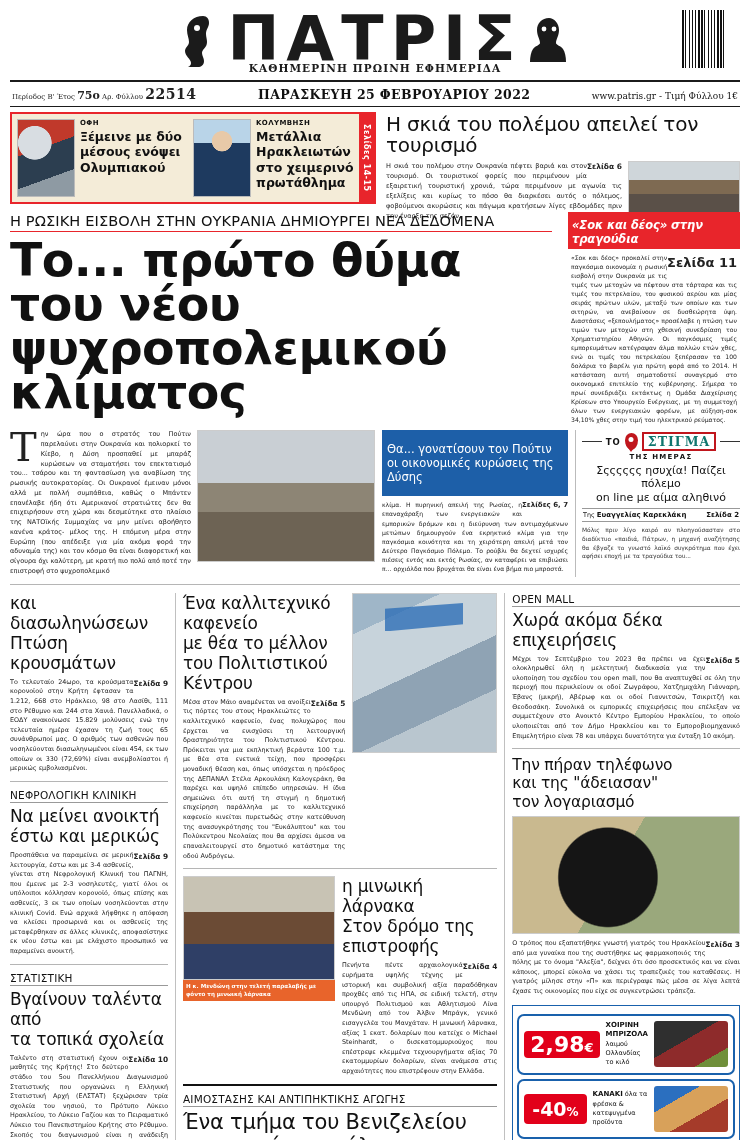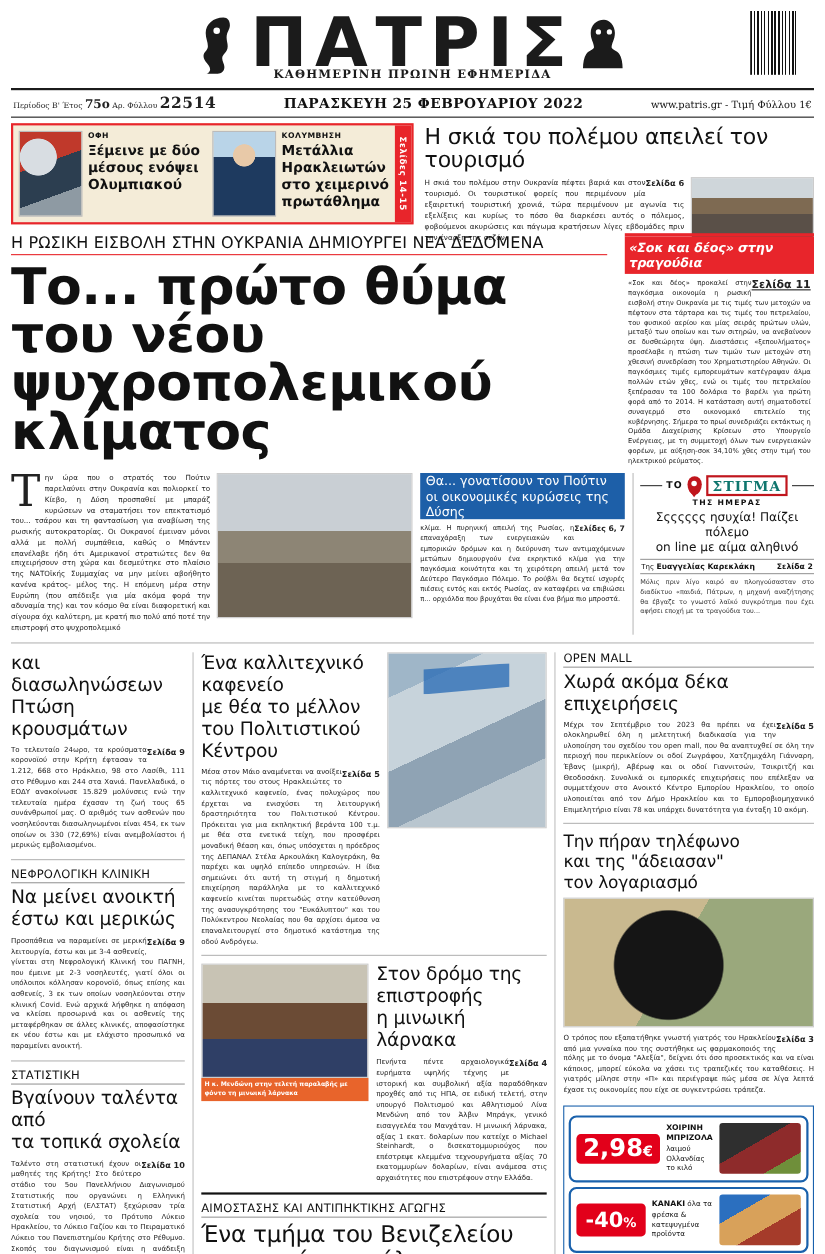--- a/index.html
+++ b/index.html
@@ -57,32 +57,32 @@
   .lead-wrap { display: flex; gap: 16px; margin-top: 8px; }
   .lead-main { flex: 1; }
   .kicker { font-size: 14.6px; letter-spacing: .1px; color:#111; border-bottom: 1.5px solid #e8252b; padding-bottom: 2px; }
   .lead-head { font-weight: bold; font-size: 46px; line-height: .96; letter-spacing: -.5px; color: #111; margin-top: 6px;
       font-family: "DejaVu Sans", sans-serif; transform: scaleX(1.03); transform-origin: left; }
   .lead-head .l2 { display:block; }
 
   .econ-box { width: 172px; border-top: 3px solid #e8252b; }
   .econ-title { background:#e8252b; color:#fff; font-style: italic; font-weight:bold; font-size: 11.5px; padding: 3px 4px; letter-spacing: -.1px; }
   .econ-text { font-size: 6.1px; line-height: 1.48; text-align: justify; padding: 4px 3px 0 3px; color:#222; }
-  .econ-text .pg { font-weight: bold; font-size: 10px; float:right;text-decoration:underline; }
+  .econ-text .pg { font-weight: bold; font-size: 13px; float:right; }
 
   
   .row2 { display: flex; gap: 7px; margin-top: 6px; }
   .r2-left { width: 365px; display:flex; gap:6px; }
   .lead-body { font-size: 6.5px; line-height: 1.5; text-align: justify; color:#222; width: 100%; }
   .dropcap { float: left; font-size: 40px; line-height: .78; font-weight: normal; padding: 2px 4px 0 0; font-family: "DejaVu Serif", serif; }
   .war-img { width: 178px; height: 132px; flex:none; border:1px solid #ccc;
       background: linear-gradient(180deg,#c9cfd4 0 40%, #8d8575 40% 62%, #6d6354 62% 100%); }
 
   .r2-mid { width: 186px; }
-  .blue-head { background:#1d5fa8; color:#fff; font-size: 11.5px; line-height: 1.22; padding: 0 5px; }
+  .blue-head { background:#1d5fa8; color:#fff; font-size: 11.5px; line-height: 1.22; padding: 12px 5px; }
   .r2-mid-text { font-size: 6.1px; line-height: 1.5; text-align: justify; padding-top: 4px; color:#222; }
   .r2-mid-text .pg { font-weight: bold; font-size: 7px; float:right; }
 
   .r2-right { flex: 1; border-left: 1px solid #bbb; padding-left: 6px; }
   .stigma-row { display:flex; align-items:center; gap:4px; justify-content:center; margin-top:2px; }
   .stigma-line { height:1px; background:#333; flex:1; }
   .stigma-to { font-size: 8.5px; font-weight: bold; letter-spacing: 1px; }
   .pin { width: 13px; height: 17px; background:#c0161d; border-radius: 50% 50% 50% 50% / 42% 42% 58% 58%; position: relative; }
   .pin:after { content:''; position:absolute; left:50%; top: 12px; transform: translateX(-50%); border-left:5px solid transparent; border-right:5px solid transparent; border-top:7px solid #c0161d; }
   .pin:before { content:''; position:absolute; left:50%; top:4px; transform:translateX(-50%); width:5px; height:5px; background:#fff; border-radius:50%; }
@@ -351,22 +351,22 @@
 
       <div class="hr-thin"></div>
 
       <div class="larnaka-row">
         <div class="larn-img">
           <div class="larn-photo"></div>
           <div class="larn-cap">Η κ. Μενδώνη  στην τελετή παραλαβής με φόντο τη μινωική λάρνακα</div>
         </div>
         <div class="larn-txt">
           <div class="art-head">
+            <div>η μινωική λάρνακα</div>
             <div>Στον δρόμο της επιστροφής</div>
-            <div>η μινωική λάρνακα</div>
           </div>
           <div class="art-text">
             <span class="pg">Σελίδα 4</span>
             <span>Πενήντα πέντε αρχαιολογικά ευρήματα υψηλής τέχνης με ιστορική και συμβολική αξία παραδόθηκαν  προχθές  από τις ΗΠΑ, σε ειδική τελετή, στην υπουργό Πολιτισμού και Αθλητισμού Λίνα Μενδώνη από τον Άλβιν Μπράγκ, γενικό εισαγγελέα του Μανχάταν. Η  μινωική λάρνακα, αξίας 1 εκατ. δολαρίων που κατείχε ο Michael Steinhardt, ο δισεκατομμυριούχος που επέστρεψε κλεμμένα τεχνουργήματα αξίας 70 εκατομμυρίων δολαρίων, είναι ανάμεσα στις αρχαιότητες που επιστρέφουν στην Ελλάδα.</span>
           </div>
         </div>
       </div>
 
       <div class="hr-thick"></div>
 

